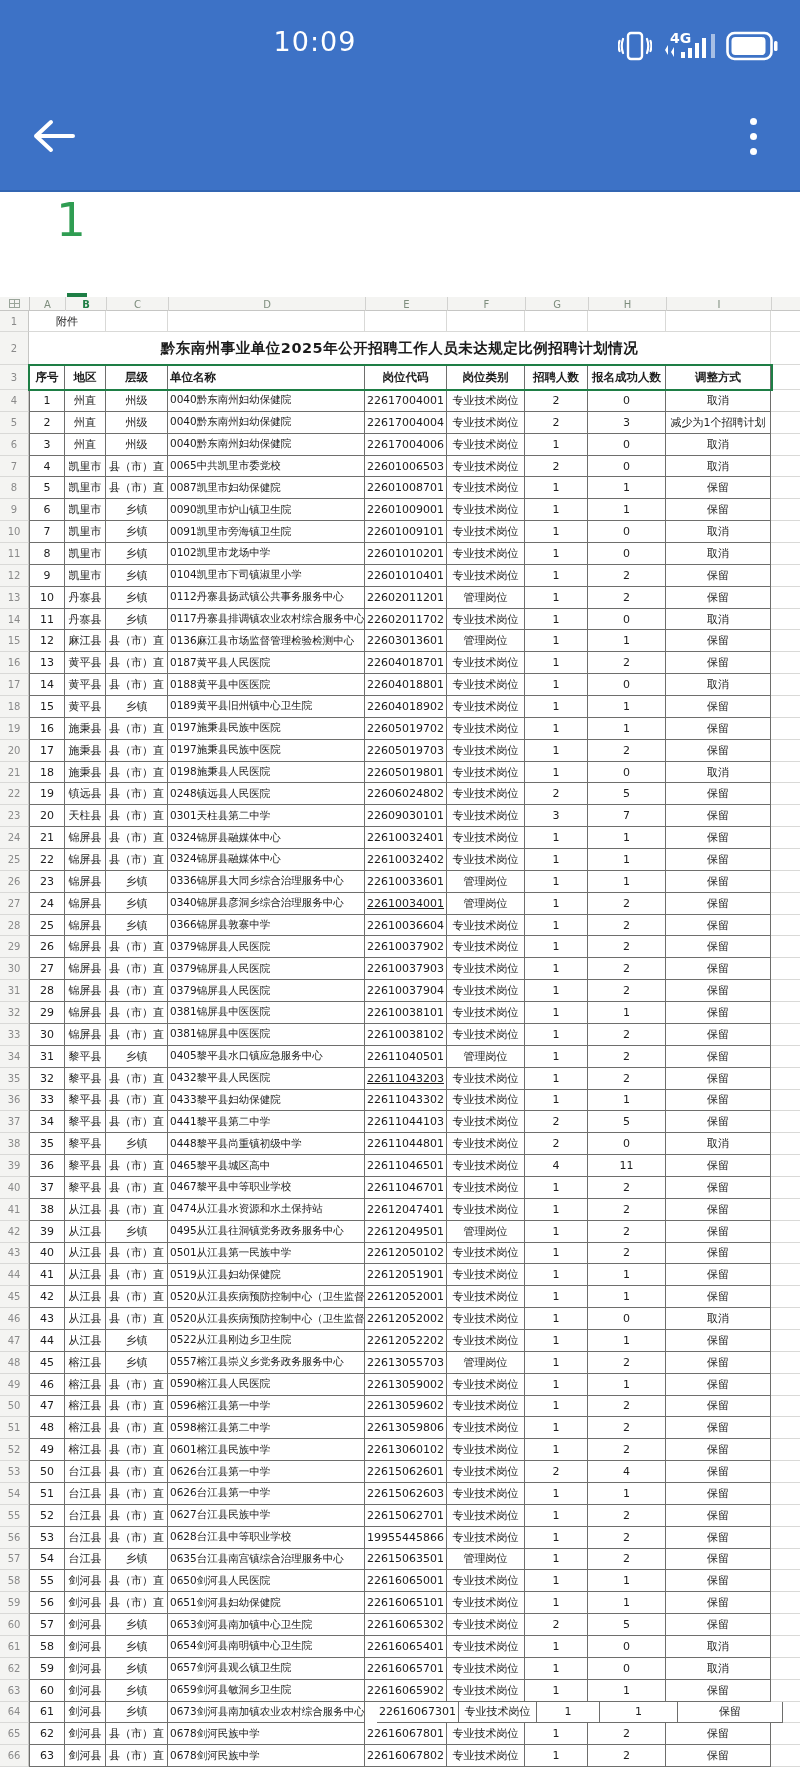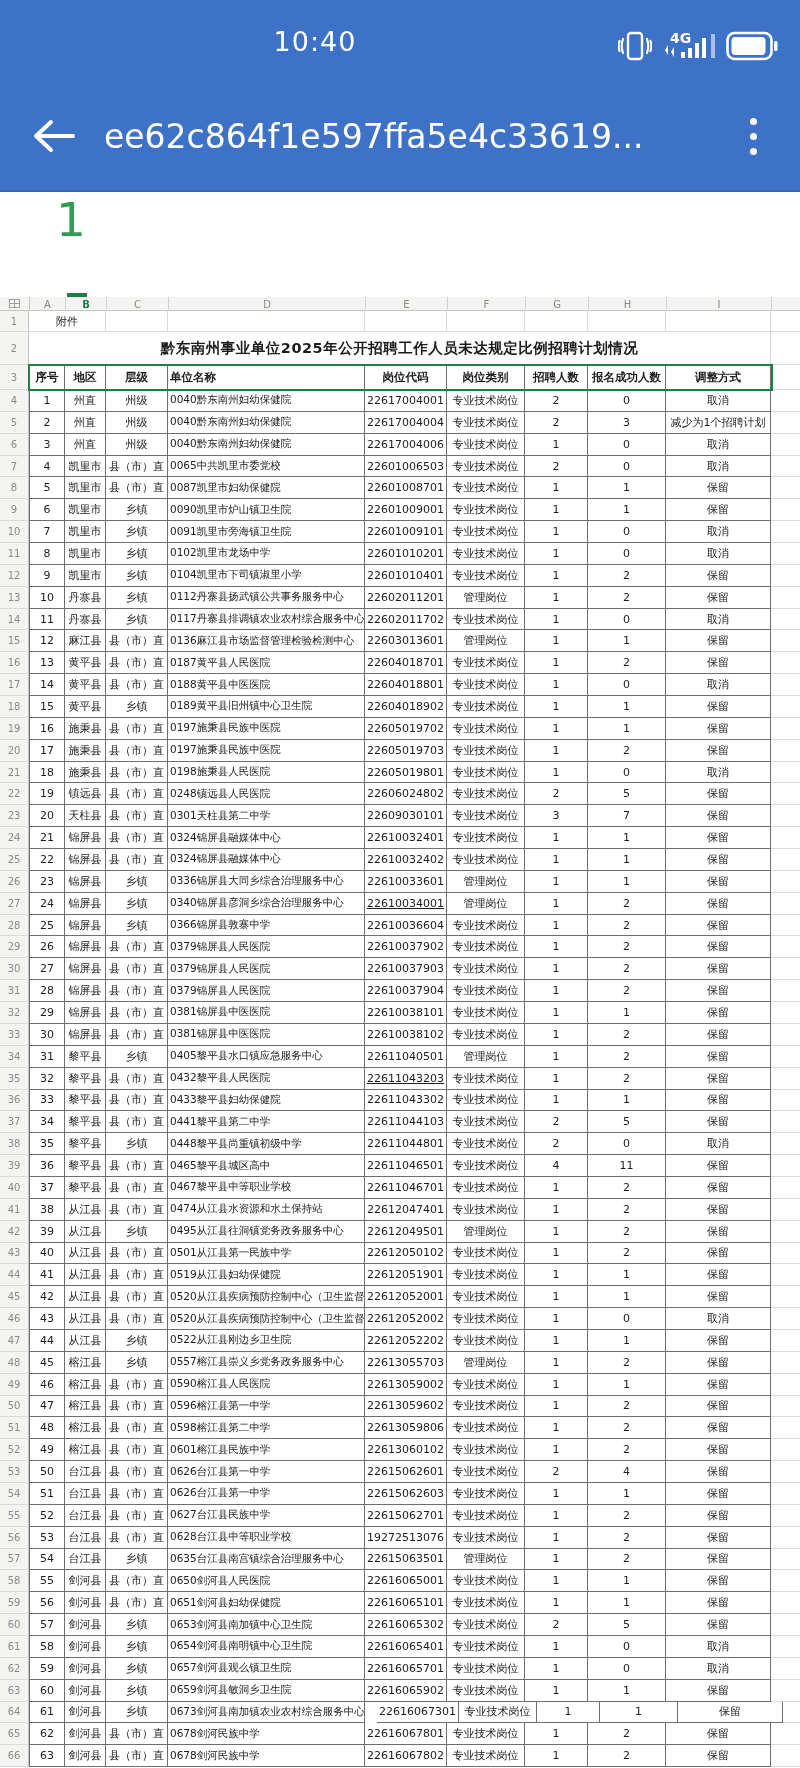--- a/index.html
+++ b/index.html
@@ -48,21 +48,21 @@
   .unitcell{font-size:10.5px;}
   .fill{border-right:none;}
   .sel-box{position:absolute;pointer-events:none;border:2px solid #1e7e45;box-sizing:border-box;z-index:5;}
 </style>
 </head>
 <body>
 
 <div id="screen">
 
   <div class="topbar">
-    <div class="status-time">10:40</div>
+    <div class="status-time">10:09</div>
     <div class="status-icons">
       <span>
         <svg width="34" height="30" viewBox="0 0 34 30">
           <rect x="10" y="2" width="14" height="26" rx="3" fill="none" stroke="#fff" stroke-width="2.4"></rect>
           <path d="M5 8 q-2.5 7 0 14 M1.5 10 q-1.8 5 0 10 M29 8 q2.5 7 0 14 M32.5 10 q1.8 5 0 10" fill="none" stroke="#fff" stroke-width="2.2" stroke-linecap="round"></path>
         </svg>
       </span>
       <span style="position:relative;display:inline-block;">
         <svg width="56" height="32" viewBox="0 0 56 32">
           <text x="9" y="13" fill="#fff" font-size="14" font-weight="bold" font-family="DejaVu Sans,sans-serif">4G</text>
@@ -83,21 +83,20 @@
         </svg>
       </span>
     </div>
 
     <div class="app-row">
       <div class="back-btn">
         <svg width="44" height="34" viewBox="0 0 44 34">
           <path d="M20 3 L5 17 L20 31 M5 17 L42 17" fill="none" stroke="#fff" stroke-width="4" stroke-linecap="round" stroke-linejoin="round"></path>
         </svg>
       </div>
-      <div class="app-title">ee62c864f1e597ffa5e4c33619...</div>
       <div class="menu-btn">
         <i></i>
           <i></i>
           <i></i>
       </div>
     </div>
   </div>
 
   <div class="page-num">1</div>
 
@@ -828,21 +827,21 @@
         <div class="cell tc" style="width: 78px; flex: 0 0 78px; height: 21.873px;">2</div>
         <div class="cell tc" style="width: 105px; flex: 0 0 105px; height: 21.873px;">保留</div>
         <div class="cell fill" style="width: 29px; flex: 0 0 29px; height: 21.873px;"></div>
       </div>
       <div class="shrow" style="height: 21.873px;">
         <div class="gut" style="width: 29px; flex: 0 0 29px; height: 21.873px;">56</div>
         <div class="cell tc tl" style="width: 36px; flex: 0 0 36px; height: 21.873px;">53</div>
         <div class="cell tc" style="width: 41px; flex: 0 0 41px; height: 21.873px;">台江县</div>
         <div class="cell tc" style="width: 62px; flex: 0 0 62px; height: 21.873px;">县（市）直</div>
         <div class="cell tc left unitcell" style="width: 197px; flex: 0 0 197px; height: 21.873px;">0628台江县中等职业学校</div>
-        <div class="cell tc" style="width: 82px; flex: 0 0 82px; height: 21.873px;">19272513076</div>
+        <div class="cell tc" style="width: 82px; flex: 0 0 82px; height: 21.873px;">19955445866</div>
         <div class="cell tc" style="width: 78px; flex: 0 0 78px; height: 21.873px;">专业技术岗位</div>
         <div class="cell tc" style="width: 63px; flex: 0 0 63px; height: 21.873px;">1</div>
         <div class="cell tc" style="width: 78px; flex: 0 0 78px; height: 21.873px;">2</div>
         <div class="cell tc" style="width: 105px; flex: 0 0 105px; height: 21.873px;">保留</div>
         <div class="cell fill" style="width: 29px; flex: 0 0 29px; height: 21.873px;"></div>
       </div>
       <div class="shrow" style="height: 21.873px;">
         <div class="gut" style="width: 29px; flex: 0 0 29px; height: 21.873px;">57</div>
         <div class="cell tc tl" style="width: 36px; flex: 0 0 36px; height: 21.873px;">54</div>
         <div class="cell tc" style="width: 41px; flex: 0 0 41px; height: 21.873px;">台江县</div>

